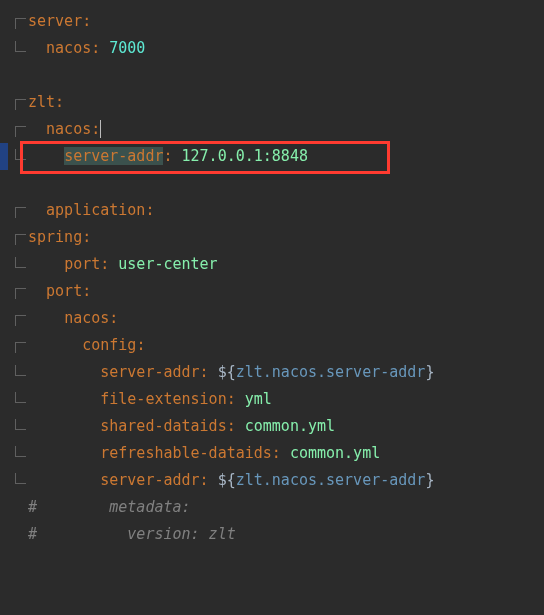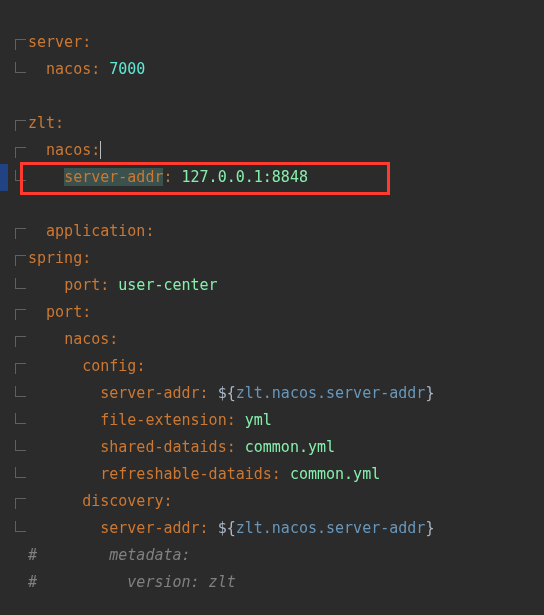--- a/index.html
+++ b/index.html
@@ -9,21 +9,20 @@
       font-family: 'Consolas', 'Monaco', monospace;
       font-size: 15px;
       width: 544px;
       height: 615px;
       overflow: hidden;
       position: relative;
     }
     .editor {
       position: relative;
       padding-top: 8px;
-      margin-top: 21px;
     }
     .line {
       height: 27px;
       line-height: 27px;
       display: flex;
       align-items: center;
       white-space: pre;
     }
     .gutter {
       width: 28px;
@@ -168,24 +167,20 @@
   <div class="line">
     <span class="gutter"><span class="fold-mark"></span></span>
     <span class="code">        <span class="key">shared-dataids</span><span class="colon">: </span><span class="string">common.yml</span></span>
   </div>
 
   <div class="line">
     <span class="gutter"><span class="fold-mark"></span></span>
     <span class="code">        <span class="key">refreshable-dataids</span><span class="colon">: </span><span class="string">common.yml</span></span>
   </div>
 
-  <div class="line">
-    <span class="gutter"><span class="fold-mark top"></span></span>
-    <span class="code">      <span class="key">discovery</span><span class="colon">:</span></span>
-  </div>
 
   <div class="line">
     <span class="gutter"><span class="fold-mark"></span></span>
     <span class="code">        <span class="key">server-addr</span><span class="colon">: </span><span class="dollar">${</span><span class="ref">zlt.nacos.server-addr</span><span class="dollar">}</span></span>
   </div>
 
   <div class="line">
     <span class="gutter"></span>
     <span class="code"><span class="hash">#</span>        <span class="comment">metadata:</span></span>
   </div>

